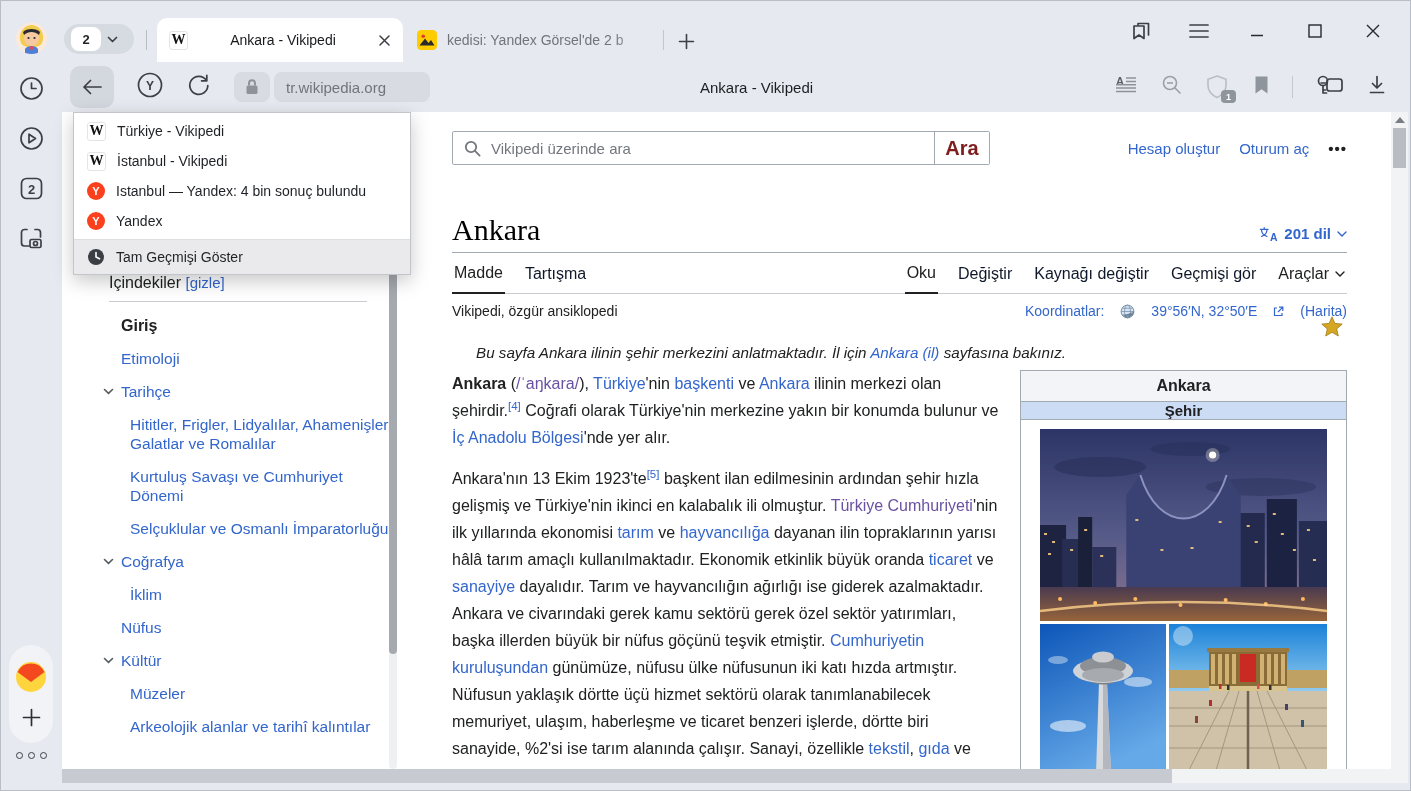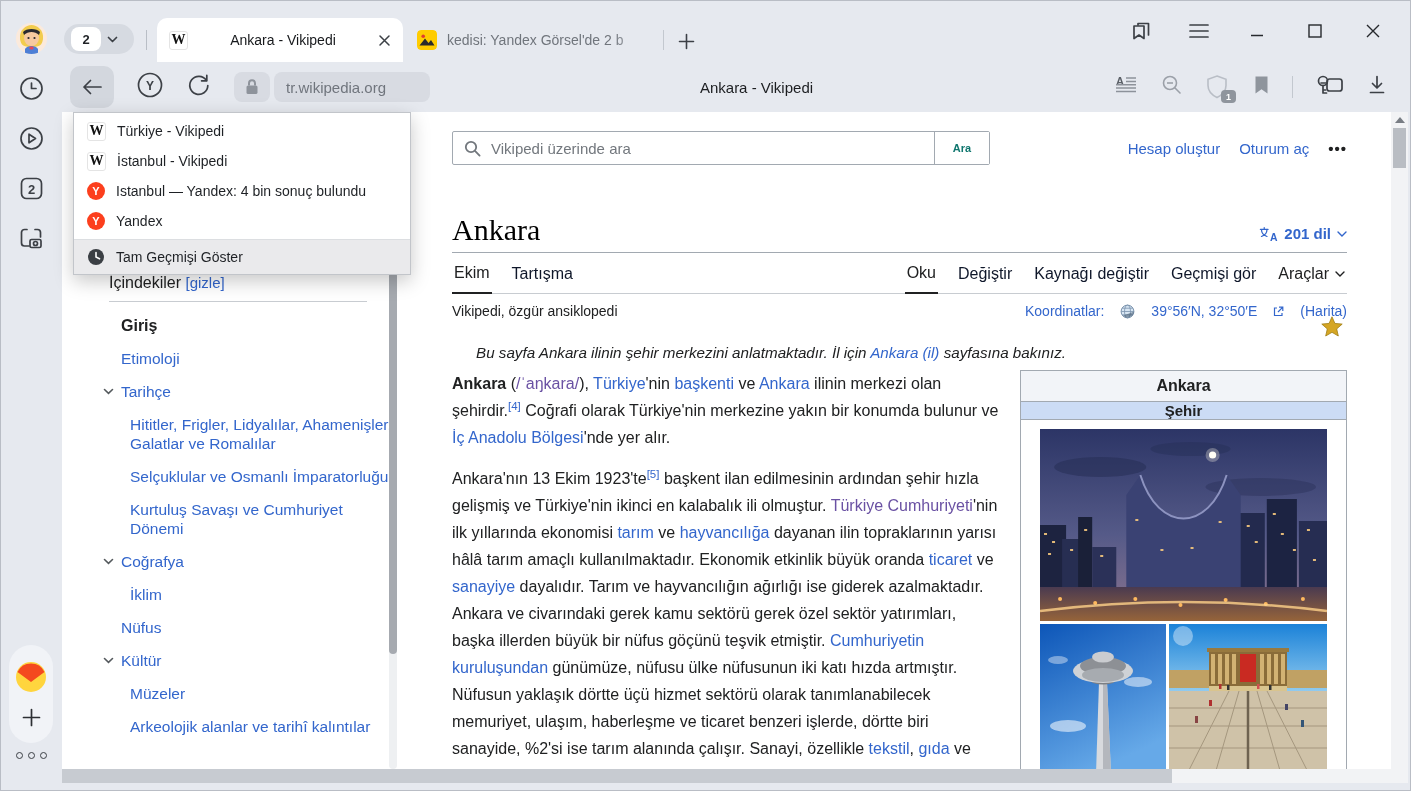--- a/index.html
+++ b/index.html
@@ -81,21 +81,21 @@
   .toc-sb{position:absolute;left:327px;top:160px;width:8px;height:497px;background:#eef0f2;border-radius:4px}
   .toc-sb .thumb{width:8px;height:382px;background:#a6aab0;border-radius:4px}
 
   
   .content{position:absolute;left:390px;top:0;width:895px;height:657px}
   .search-row{margin-top:19px;display:flex;align-items:center;justify-content:space-between}
   .search-box{width:538px;height:34px;border:1px solid #a2a9b1;border-radius:2px;background:#fff;display:flex;align-items:stretch}
   .search-icon-wrap{width:38px;display:flex;align-items:center;justify-content:center}
   .search-box input{flex:1;border:none;outline:none;font-size:15px;font-family:inherit;color:#202122;background:transparent}
   .search-box input::placeholder{color:#72777d}
-  .ara-btn{width:55px;border:none;border-left:1px solid #a2a9b1;background:#fff;font-family:inherit;font-size:11px;font-weight:bold;color:#0f766e;cursor:pointer}
+  .ara-btn{width:55px;border:none;border-left:1px solid #a2a9b1;background:#fff;font-family:inherit;font-size:20px;font-weight:bold;color:#7f1d1d;cursor:pointer}
   .acct{display:flex;align-items:flex-end;gap:19px;font-size:15px}
   .acct .lk{color:#3366cc;cursor:pointer}
   .acct .dots{color:#202122;font-weight:bold;font-size:15px;letter-spacing:1px}
 
   .title-row{display:flex;justify-content:space-between;align-items:flex-end;margin-top:47px;border-bottom:1px solid #a2a9b1;padding-bottom:4px}
   h1.pgtitle{font-family:"Liberation Serif","DejaVu Serif",serif;font-weight:400;font-size:30px;color:#000;line-height:36px}
   .lang-btn{display:flex;align-items:center;gap:6px;color:#36c;font-size:15px;font-weight:bold;margin-bottom:6px;cursor:pointer}
 
   .tabs-row{display:flex;align-items:flex-end;margin-top:11px;border-bottom:1px solid #c8ccd1;font-size:16px}
   .wtab{padding:0 2px 10px 2px;margin-right:18px;color:#0f172a;cursor:pointer;white-space:nowrap}
@@ -335,22 +335,22 @@
       <ul>
         <li class="lvl1 cur">Giriş</li>
         <li class="lvl1"><span class="tlink">Etimoloji</span></li>
         <li class="exp">
           <svg width="11" height="7" viewBox="0 0 11 7">
               <path d="M1.5 1.5 L5.5 5.3 L9.5 1.5" stroke="#54595d" stroke-width="1.6" fill="none" stroke-linecap="round"></path>
             </svg>
           <span class="tlink">Tarihçe</span>
         </li>
         <li class="sub"><span class="tlink">Hititler, Frigler, Lidyalılar, Ahamenişler, Galatlar ve Romalılar</span></li>
+        <li class="sub"><span class="tlink">Kurtuluş Savaşı ve Cumhuriyet Dönemi</span></li>
         <li class="sub"><span class="tlink">Selçuklular ve Osmanlı İmparatorluğu</span></li>
-        <li class="sub"><span class="tlink">Kurtuluş Savaşı ve Cumhuriyet Dönemi</span></li>
         <li class="exp">
           <svg width="11" height="7" viewBox="0 0 11 7">
               <path d="M1.5 1.5 L5.5 5.3 L9.5 1.5" stroke="#54595d" stroke-width="1.6" fill="none" stroke-linecap="round"></path>
             </svg>
           <span class="tlink">Coğrafya</span>
         </li>
         <li class="sub"><span class="tlink">İklim</span></li>
         <li class="lvl1"><span class="tlink">Nüfus</span></li>
         <li class="exp">
           <svg width="11" height="7" viewBox="0 0 11 7">
@@ -395,21 +395,21 @@
             <text x="11.5" y="15" font-size="11" font-weight="bold" fill="#36c" font-family="Liberation Sans,sans-serif">A</text>
           </svg>
           <span>201 dil</span>
           <svg width="10" height="6" viewBox="0 0 10 6">
               <path d="M1 1 L5 5 L9 1" stroke="#36c" stroke-width="1.4" fill="none" stroke-linecap="round"></path>
             </svg>
         </span>
       </div>
 
       <div class="tabs-row">
-        <span class="wtab on">Ekim</span>
+        <span class="wtab on">Madde</span>
         <span class="wtab">Tartışma</span>
         <span class="tabs-spacer"></span>
         <span class="wtab on">Oku</span>
         <span class="wtab">Değiştir</span>
         <span class="wtab">Kaynağı değiştir</span>
         <span class="wtab">Geçmişi gör</span>
         <span class="wtab tools">
           <span>Araçlar</span>
           <svg width="10" height="6" viewBox="0 0 10 6">
               <path d="M1 1 L5 5 L9 1" stroke="#202122" stroke-width="1.4" fill="none" stroke-linecap="round"></path>

